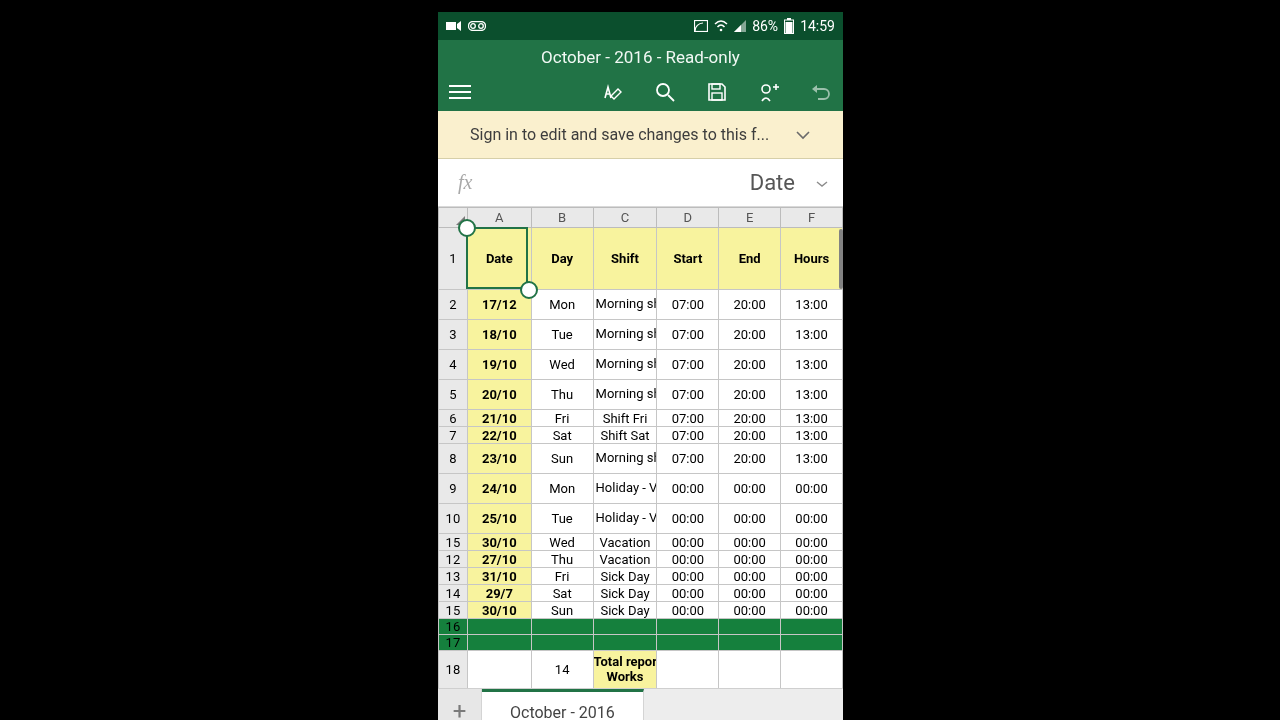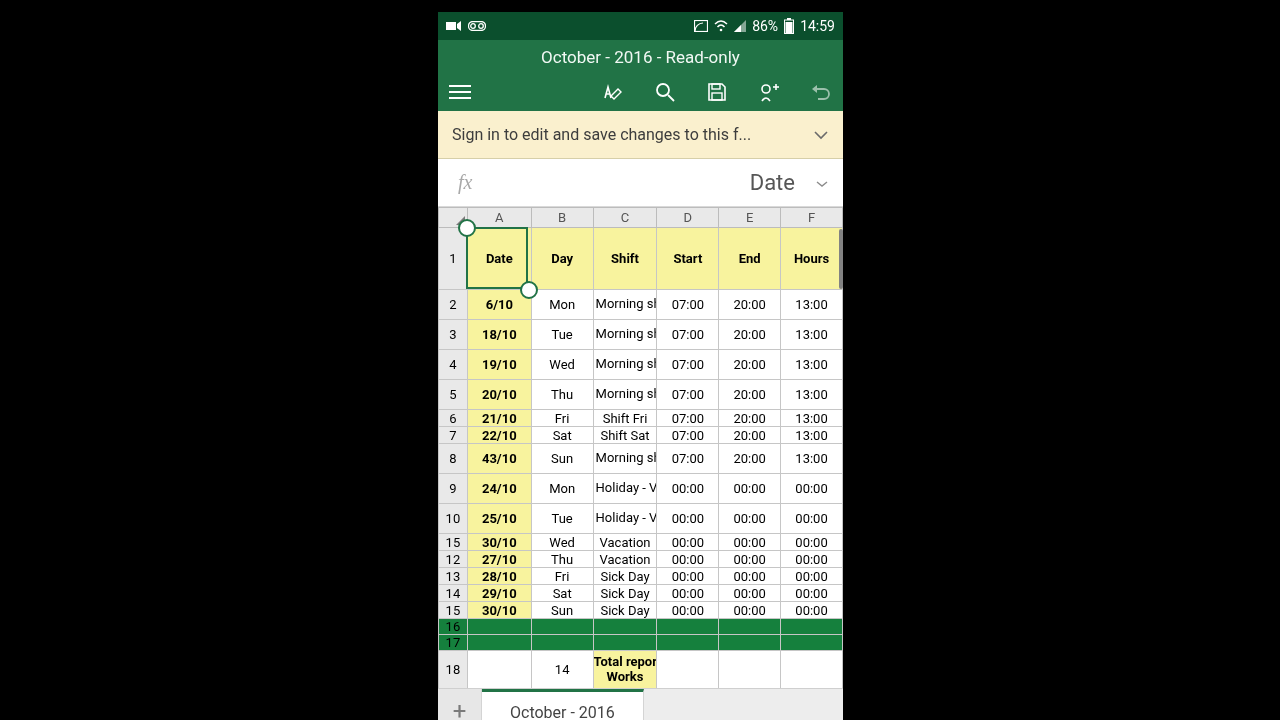--- a/index.html
+++ b/index.html
@@ -60,21 +60,21 @@
   .toolbar-icon { width: 24px; height: 24px; display: inline-flex; align-items: center; justify-content: center; color: #fff; }
   .hamburger { display:flex; flex-direction:column; gap:4px; }
   .hamburger span { width:22px; height:2px; background:#fff; }
   
   .banner {
     height: 48px;
     background: #faf0ce;
     border-bottom: 1px solid #d6cfa9;
     display: flex;
     align-items: center;
-    padding: 0 14px;
+    padding: 0 32px;
     color: #3d3d3d;
     font-size: 16px;
   }
   .banner .msg { flex: 1; white-space: nowrap; overflow: hidden; text-overflow: ellipsis; }
   .banner .chev { color: #6b6b6b; font-size: 16px; padding-left: 8px; }
   
   .fxbar {
     height: 48px;
     background: #fff;
     border-bottom: 1px solid #d9d9d9;
@@ -341,21 +341,21 @@
           <td class="rowhead">1</td>
           <td class="hdrcell">Date</td>
           <td class="hdrcell">Day</td>
           <td class="hdrcell">Shift</td>
           <td class="hdrcell">Start</td>
           <td class="hdrcell">End</td>
           <td class="hdrcell">Hours</td>
         </tr>
       <tr class="tall">
             <td class="rowhead">2</td>
-            <td class="datecell">6/10</td>
+            <td class="datecell">17/12</td>
             <td>Mon</td>
             <td class="multiline">Morning shift</td>
             <td>07:00</td>
             <td>20:00</td>
             <td>13:00</td>
           </tr>
           <tr class="tall">
             <td class="rowhead">3</td>
             <td class="datecell">18/10</td>
             <td>Tue</td>
@@ -395,21 +395,21 @@
             <td class="rowhead">7</td>
             <td class="datecell">22/10</td>
             <td>Sat</td>
             <td>Shift Sat</td>
             <td>07:00</td>
             <td>20:00</td>
             <td>13:00</td>
           </tr>
           <tr class="tall">
             <td class="rowhead">8</td>
-            <td class="datecell">43/10</td>
+            <td class="datecell">23/10</td>
             <td>Sun</td>
             <td class="multiline">Morning shift</td>
             <td>07:00</td>
             <td>20:00</td>
             <td>13:00</td>
           </tr>
           <tr class="tall">
             <td class="rowhead">9</td>
             <td class="datecell">24/10</td>
             <td>Mon</td>
@@ -440,30 +440,30 @@
             <td class="rowhead">12</td>
             <td class="datecell">27/10</td>
             <td>Thu</td>
             <td>Vacation</td>
             <td>00:00</td>
             <td>00:00</td>
             <td>00:00</td>
           </tr>
           <tr class="short">
             <td class="rowhead">13</td>
-            <td class="datecell">28/10</td>
+            <td class="datecell">31/10</td>
             <td>Fri</td>
             <td>Sick Day</td>
             <td>00:00</td>
             <td>00:00</td>
             <td>00:00</td>
           </tr>
           <tr class="short">
             <td class="rowhead">14</td>
-            <td class="datecell">29/10</td>
+            <td class="datecell">29/7</td>
             <td>Sat</td>
             <td>Sick Day</td>
             <td>00:00</td>
             <td>00:00</td>
             <td>00:00</td>
           </tr>
           <tr class="short">
             <td class="rowhead">15</td>
             <td class="datecell">30/10</td>
             <td>Sun</td>

